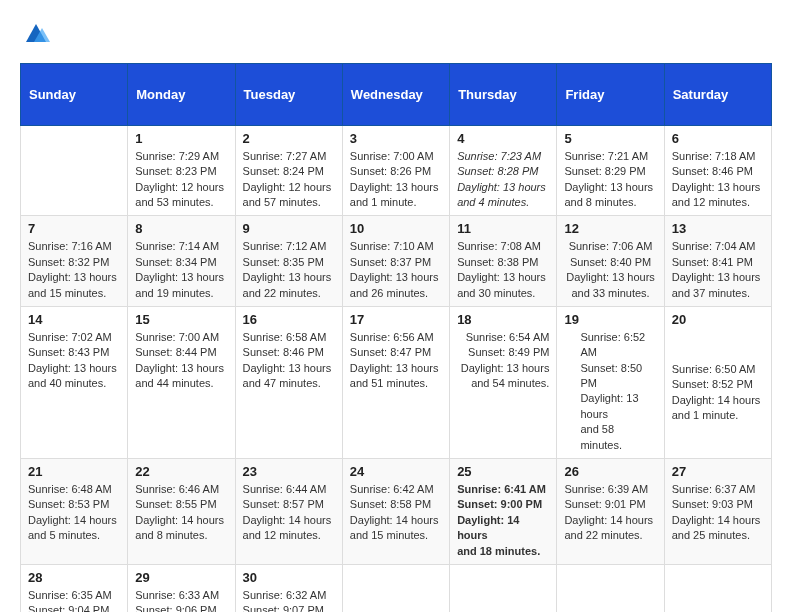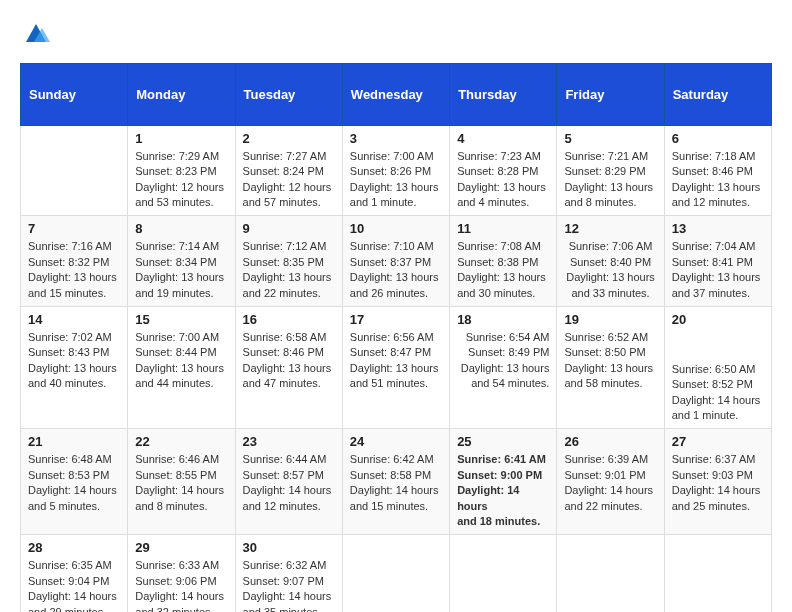--- a/index.html
+++ b/index.html
@@ -137,21 +137,21 @@
         </td>
         <td>
           <div class="day-number">3</div>
           <div class="day-info" style="white-space: pre-line;">Sunrise: 7:00 AM
 Sunset: 8:26 PM
 Daylight: 13 hours
 and 1 minute.</div>
         </td>
         <td>
           <div class="day-number">4</div>
-          <div class="day-info" style="white-space: pre-line;">Sunrise: 7:23 AM
+          <div class="day-info" style="white-space: pre-line; font-style: italic;">Sunrise: 7:23 AM
 Sunset: 8:28 PM
 Daylight: 13 hours
 and 4 minutes.</div>
         </td>
         <td>
           <div class="day-number">5</div>
           <div class="day-info" style="white-space: pre-line;">Sunrise: 7:21 AM
 Sunset: 8:29 PM
 Daylight: 13 hours
 and 8 minutes.</div>
@@ -246,21 +246,21 @@
         </td>
         <td>
           <div class="day-number">18</div>
           <div class="day-info" style="white-space: pre-line; text-align: right;">Sunrise: 6:54 AM
 Sunset: 8:49 PM
 Daylight: 13 hours
 and 54 minutes.</div>
         </td>
         <td>
           <div class="day-number">19</div>
-          <div class="day-info" style="white-space: pre-line;">Sunrise: 6:52 AM
+          <div class="day-info" style="white-space: pre-line; margin-left: 16px;">Sunrise: 6:52 AM
 Sunset: 8:50 PM
 Daylight: 13 hours
 and 58 minutes.</div>
         </td>
         <td>
           <div class="day-number">20</div>
           <div class="day-info" style="white-space: pre-line; margin-top: 35px;">Sunrise: 6:50 AM
 Sunset: 8:52 PM
 Daylight: 14 hours
 and 1 minute.</div>

